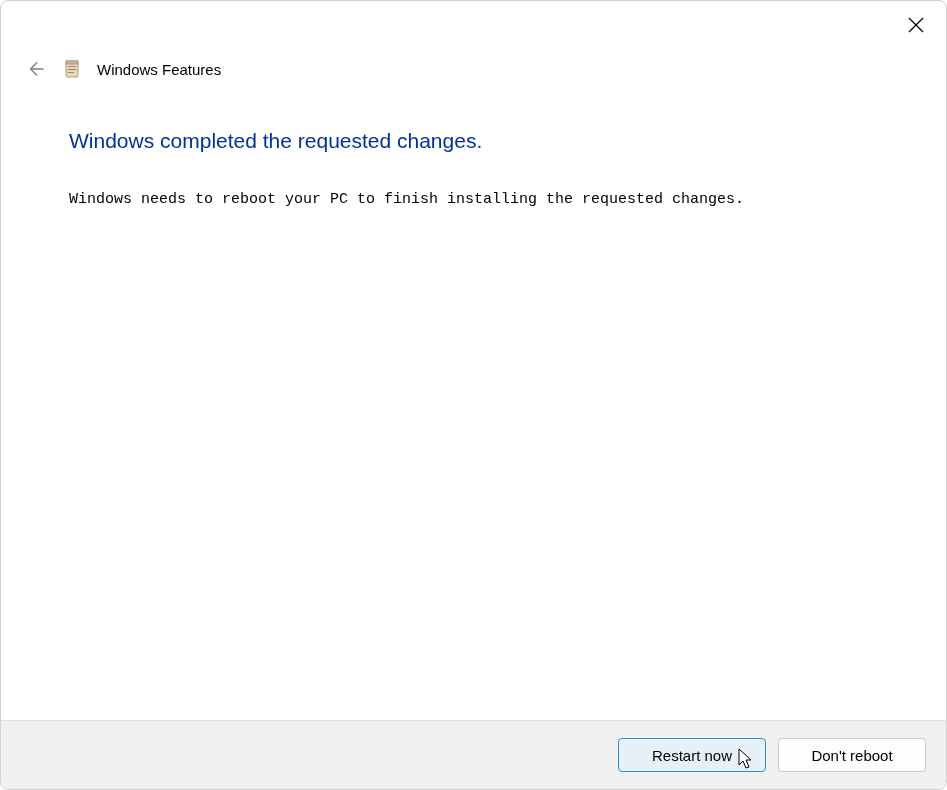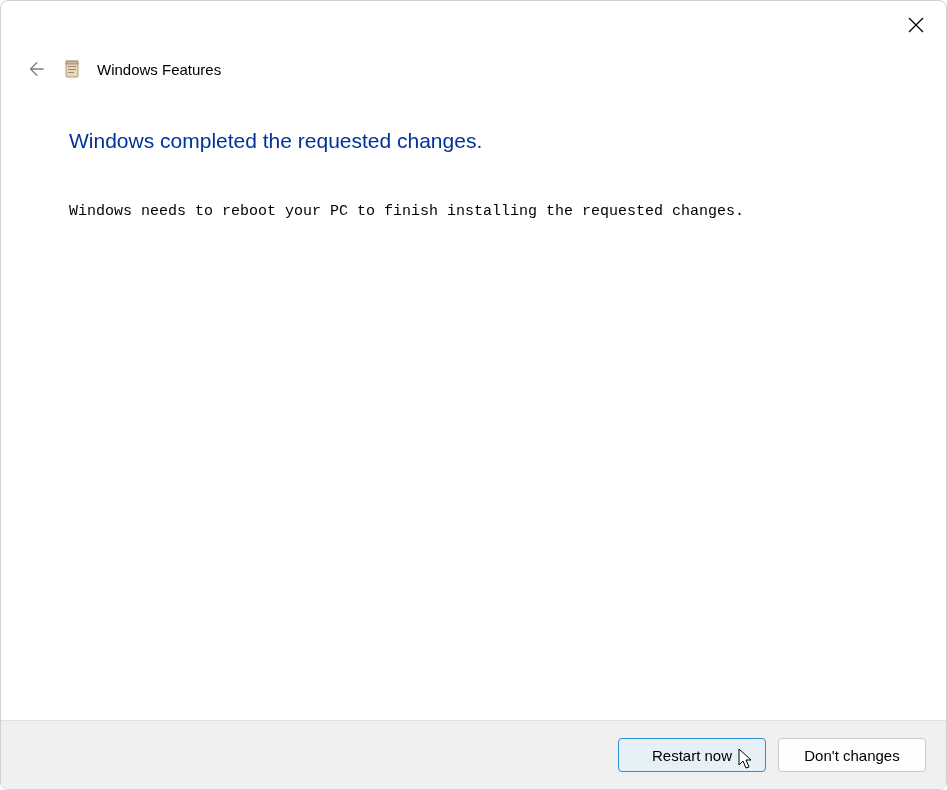--- a/index.html
+++ b/index.html
@@ -71,21 +71,21 @@
     .content {
       position: absolute;
       top: 128px;
       left: 68px;
       right: 68px;
     }
     .heading {
       font-size: 21px;
       color: #003399;
       font-weight: 400;
-      margin-bottom: 50px;
+      margin-bottom: 38px;
     }
     .body-text {
       font-size: 15px;
       color: #000000;
       font-weight: 400;
       font-family: Liberation Mono, monospace;
     }
     .footer {
       position: absolute;
       bottom: 0;
@@ -153,18 +153,18 @@
   <span class="window-title">Windows Features</span>
 </div>
 
 <div class="content">
   <h1 class="heading">Windows completed the requested changes.</h1>
   <p class="body-text">Windows needs to reboot your PC to finish installing the requested changes.</p>
 </div>
 
 <div class="footer">
   <button class="btn btn-primary">Restart now</button>
-  <button class="btn">Don't changes</button>
+  <button class="btn">Don't reboot</button>
 </div>
 
 <svg class="cursor" viewBox="0 0 18 24">
   <path d="M 1 1 L 1 17 L 5 13 L 8 20 L 11 19 L 8 12 L 13 12 Z" fill="#ffffff" stroke="#000000" stroke-width="1"></path>
 </svg>
 
 </body></html>

